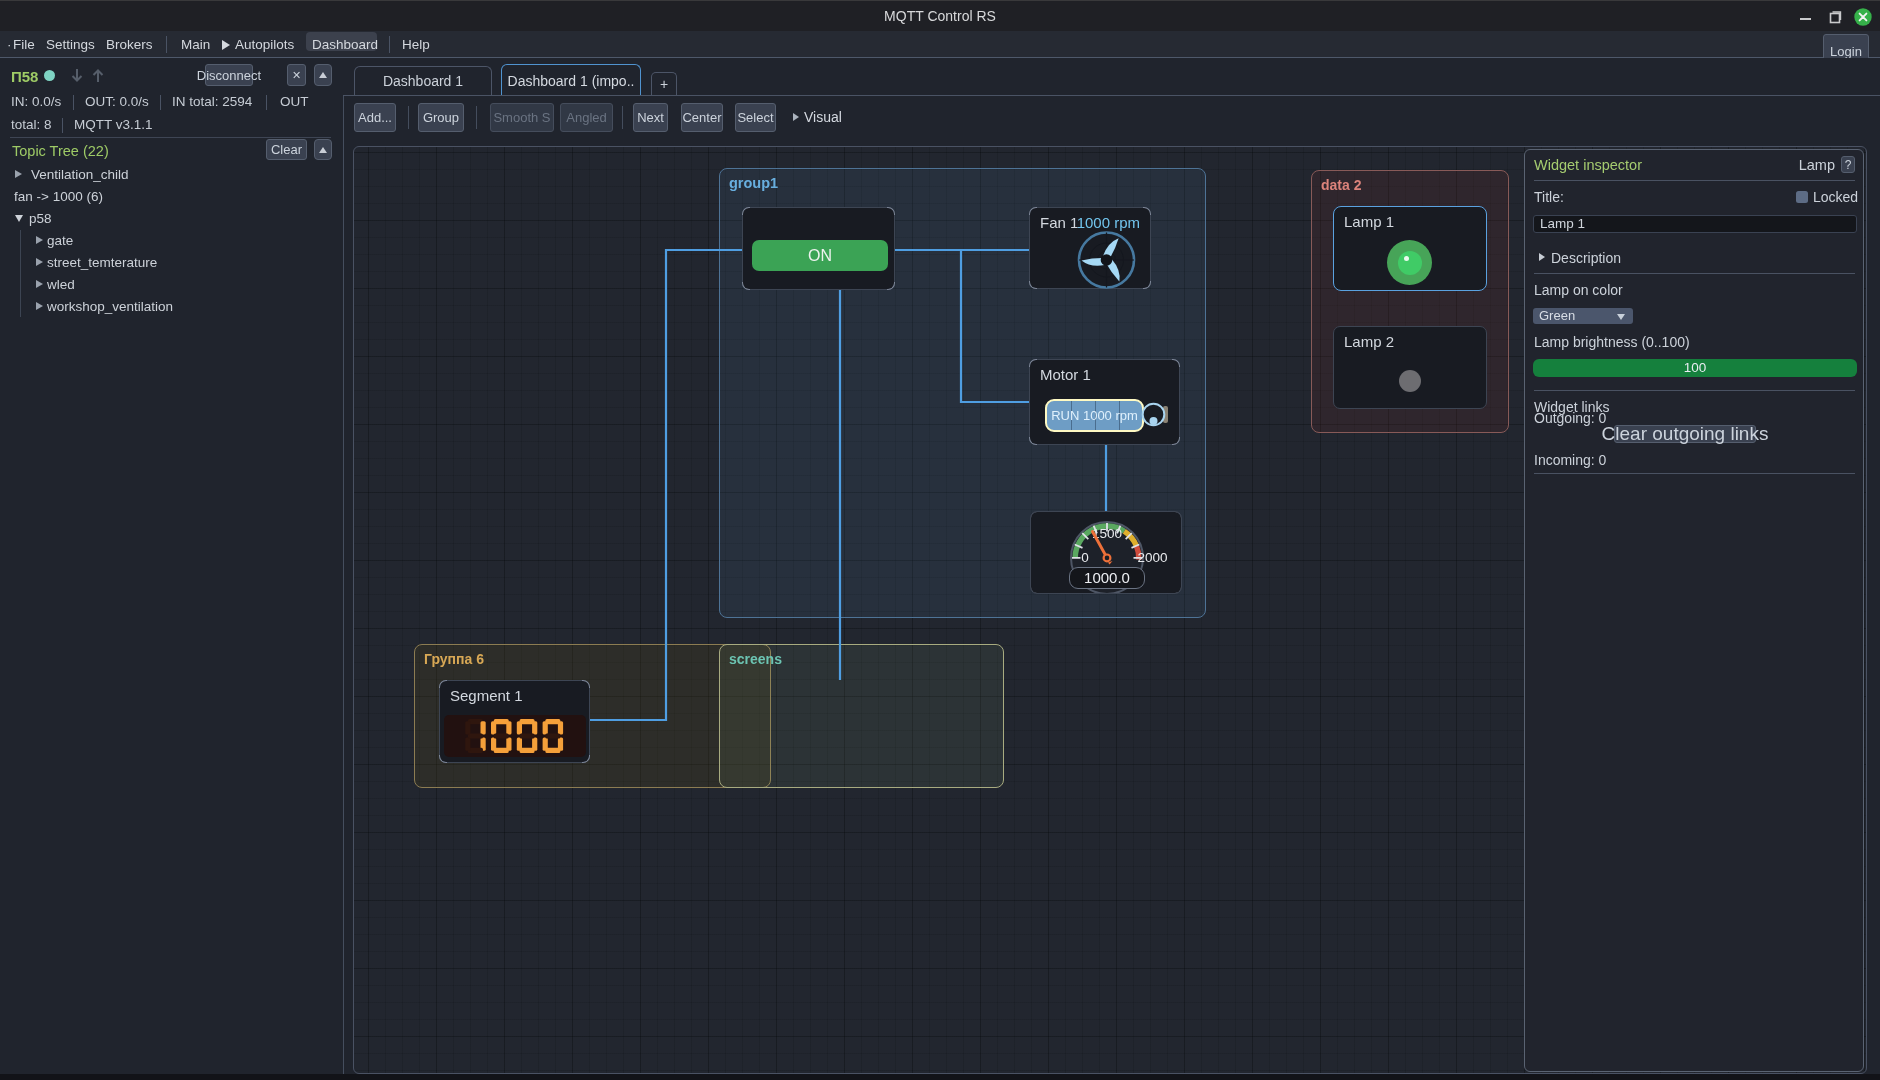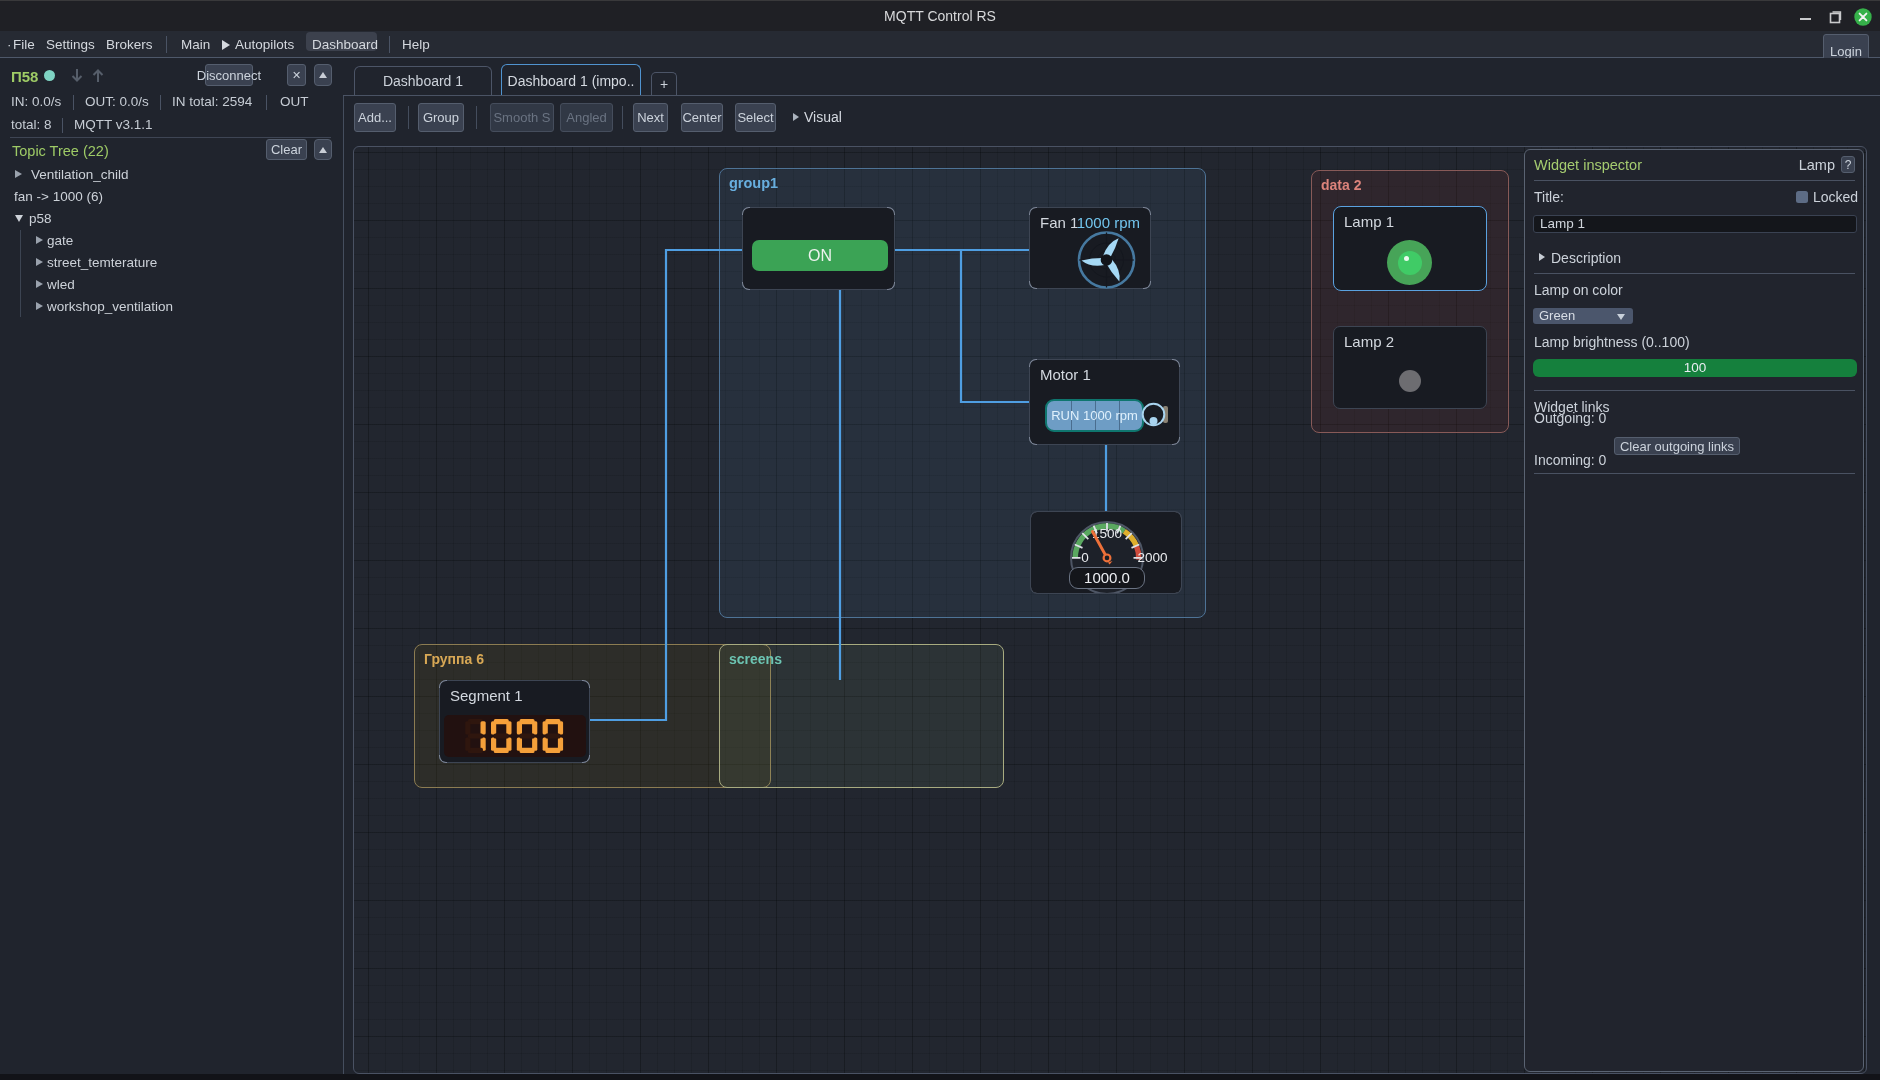--- a/index.html
+++ b/index.html
@@ -172,21 +172,21 @@
     </svg>
     <span class="cm tl"></span>
       <span class="cm tr"></span>
       <span class="cm bl"></span>
       <span class="cm br"></span>
   </div>
 
   <div class="widget" style="left:675px;top:212px;width:151px;height:86px">
     <div class="wtitle">Motor 1</div>
     <div class="abs" style="left:133px;top:46px;width:5px;height:17px;background:#8b8273;border-radius:2px"></div>
-    <div class="abs" style="left:15px;top:39px;width:99px;height:33px;background:#6e9dc5;border:2px solid #0f766e;border-radius:9px;box-sizing:border-box;overflow:hidden">
+    <div class="abs" style="left:15px;top:39px;width:99px;height:33px;background:#6e9dc5;border:2px solid #fef9c3;border-radius:9px;box-sizing:border-box;overflow:hidden">
       <div class="abs" style="left:24px;top:0;width:1px;height:33px;background:rgba(30,50,75,0.45)"></div>
       <div class="abs" style="left:48px;top:0;width:1px;height:33px;background:rgba(30,50,75,0.45)"></div>
       <div class="abs" style="left:72px;top:0;width:1px;height:33px;background:rgba(30,50,75,0.45)"></div>
       <div class="abs" style="left:0;top:0;width:95px;height:29px;text-align:center;line-height:29px;font-size:13px;color:#dff0fc;white-space:nowrap">RUN 1000 rpm</div>
     </div>
     <svg class="abs" style="left:107px;top:38px" width="34" height="34" viewBox="0 0 34 34">
       <circle cx="16.5" cy="16.5" r="10.8" fill="#191c23" stroke="#a9d4ef" stroke-width="2"></circle>
       <circle cx="16.5" cy="23" r="4" fill="#a9d4ef"></circle>
     </svg>
     <span class="cm tl"></span>
@@ -291,18 +291,18 @@
   <div class="insp-lbl" style="left:26px;top:100px">Description</div>
   <div class="insp-div" style="top:123px"></div>
   <div class="insp-lbl" style="top:132px">Lamp on color</div>
   <div class="abs" style="left:8px;top:158px;width:100px;height:16px;background:#4b566c;border-radius:3px;line-height:16px;font-size:13px;color:#d8dde5;padding-left:6px;box-sizing:border-box">Green</div>
   <div class="tri-d" style="left:92px;top:164px;border-top-color:#c8d0da;border-top-width:6px;border-left-width:4.5px;border-right-width:4.5px"></div>
   <div class="insp-lbl" style="top:184px">Lamp brightness (0..100)</div>
   <div class="abs" style="left:8px;top:209px;width:324px;height:18px;background:#15803d;border-radius:6px;text-align:center;line-height:18px;font-size:13.5px;color:#e8ecf2">100</div>
   <div class="insp-div" style="top:240px"></div>
   <div class="insp-lbl" style="top:249px">Widget links</div>
   <div class="insp-lbl" style="top:260px">Outgoing: 0</div>
-  <div class="btn" style="left:89px;top:287px;width:126px;height:18px;font-size:13px;position:absolute">Clear outgoing links</div>
+  <div class="btn" style="left:89px;top:275px;width:142px;height:18px;font-size:19px;position:absolute">Clear outgoing links</div>
   <div class="insp-lbl" style="top:302px">Incoming: 0</div>
   <div class="insp-div" style="top:323px"></div>
 </div>
 
 <div class="abs" style="left:0;top:1074px;width:1880px;height:6px;background:#121318"></div>
 
 </body></html>

